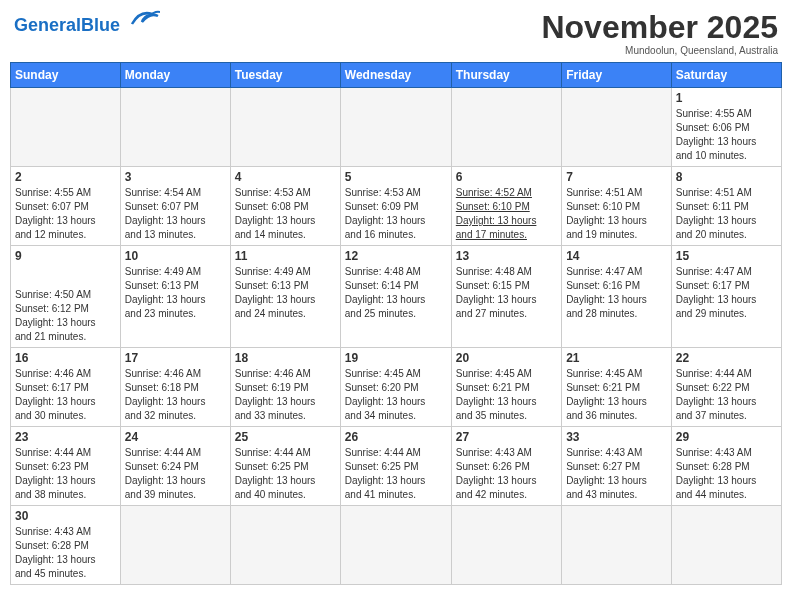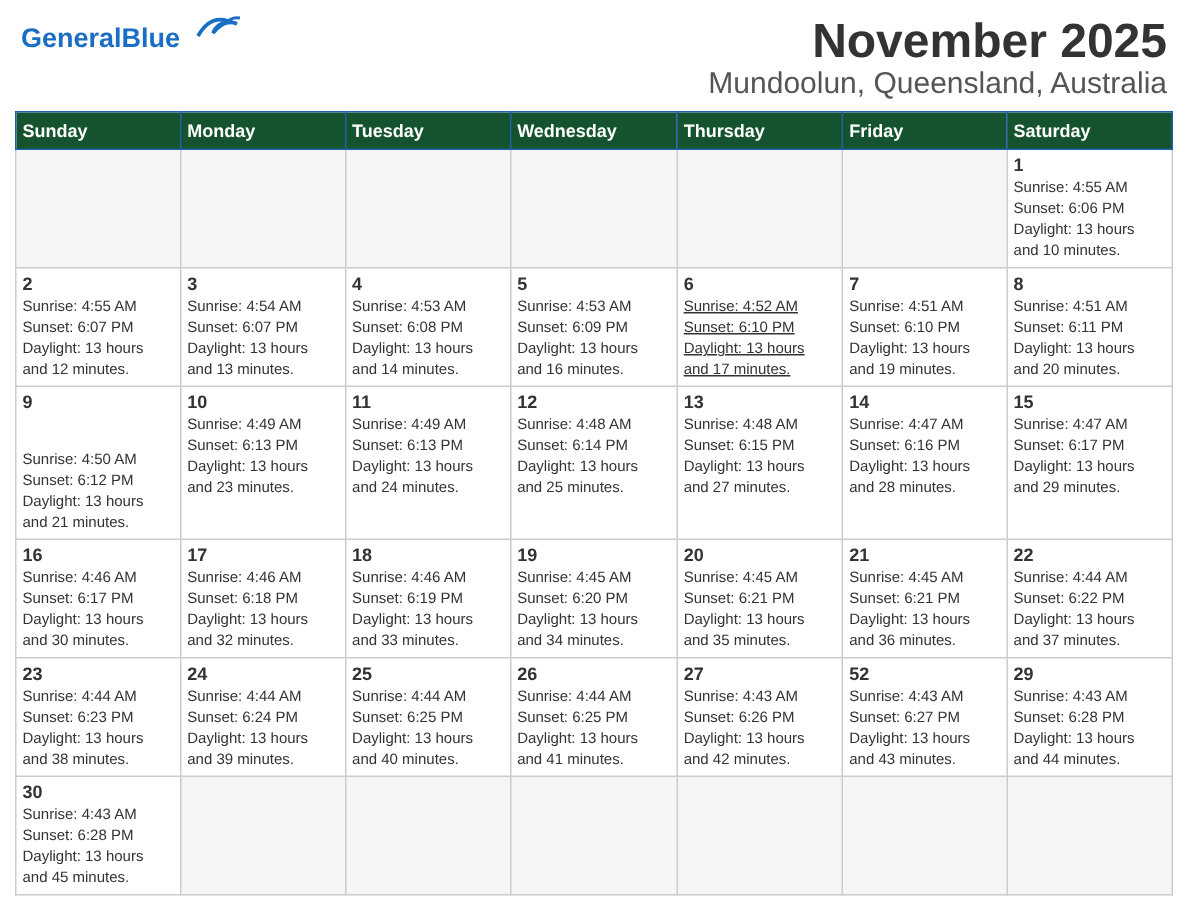--- a/index.html
+++ b/index.html
@@ -34,30 +34,30 @@
     .title-block {
       text-align: right;
     }
     .month-title {
       font-size: 32px;
       font-weight: bold;
       color: #333;
       line-height: 1.1;
     }
     .location {
-      font-size: 20px;
+      font-size: 10px;
       color: #555;
     }
     .calendar {
       width: 100%;
       border-collapse: collapse;
       border: 1px solid #bbb;
     }
     .calendar th {
-      background-color: #14532d;
+      background-color: #3b82f6;
       color: #fff;
       font-size: 12px;
       font-weight: bold;
       padding: 5px 4px;
       text-align: left;
       border: 1px solid #2060a8;
     }
     .calendar td {
       vertical-align: top;
       border: 1px solid #ccc;
@@ -317,21 +317,21 @@
 and 41 minutes.</div>
         </td>
         <td>
           <span class="day-number">27</span>
           <div class="day-info" style="white-space: pre-line;">Sunrise: 4:43 AM
 Sunset: 6:26 PM
 Daylight: 13 hours
 and 42 minutes.</div>
         </td>
         <td>
-          <span class="day-number">52</span>
+          <span class="day-number">33</span>
           <div class="day-info" style="white-space: pre-line;">Sunrise: 4:43 AM
 Sunset: 6:27 PM
 Daylight: 13 hours
 and 43 minutes.</div>
         </td>
         <td>
           <span class="day-number">29</span>
           <div class="day-info" style="white-space: pre-line;">Sunrise: 4:43 AM
 Sunset: 6:28 PM
 Daylight: 13 hours

